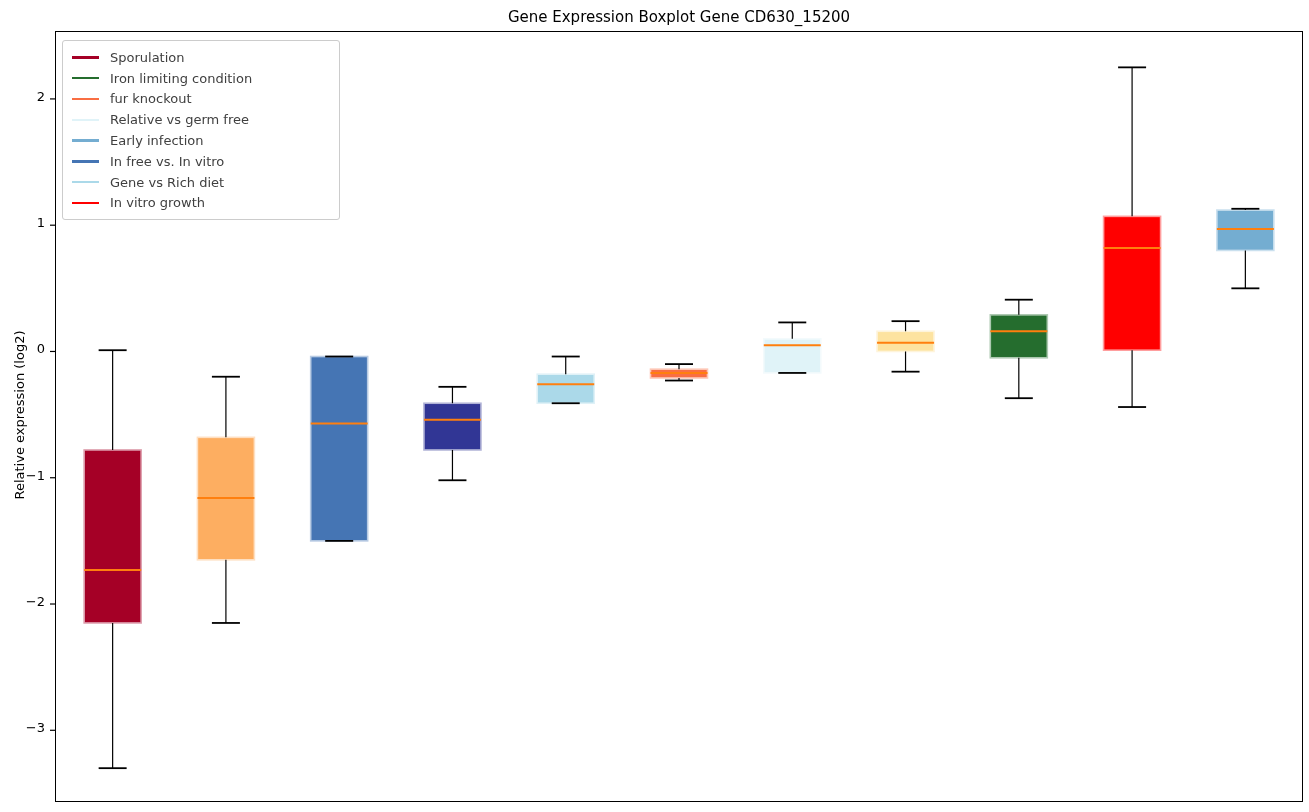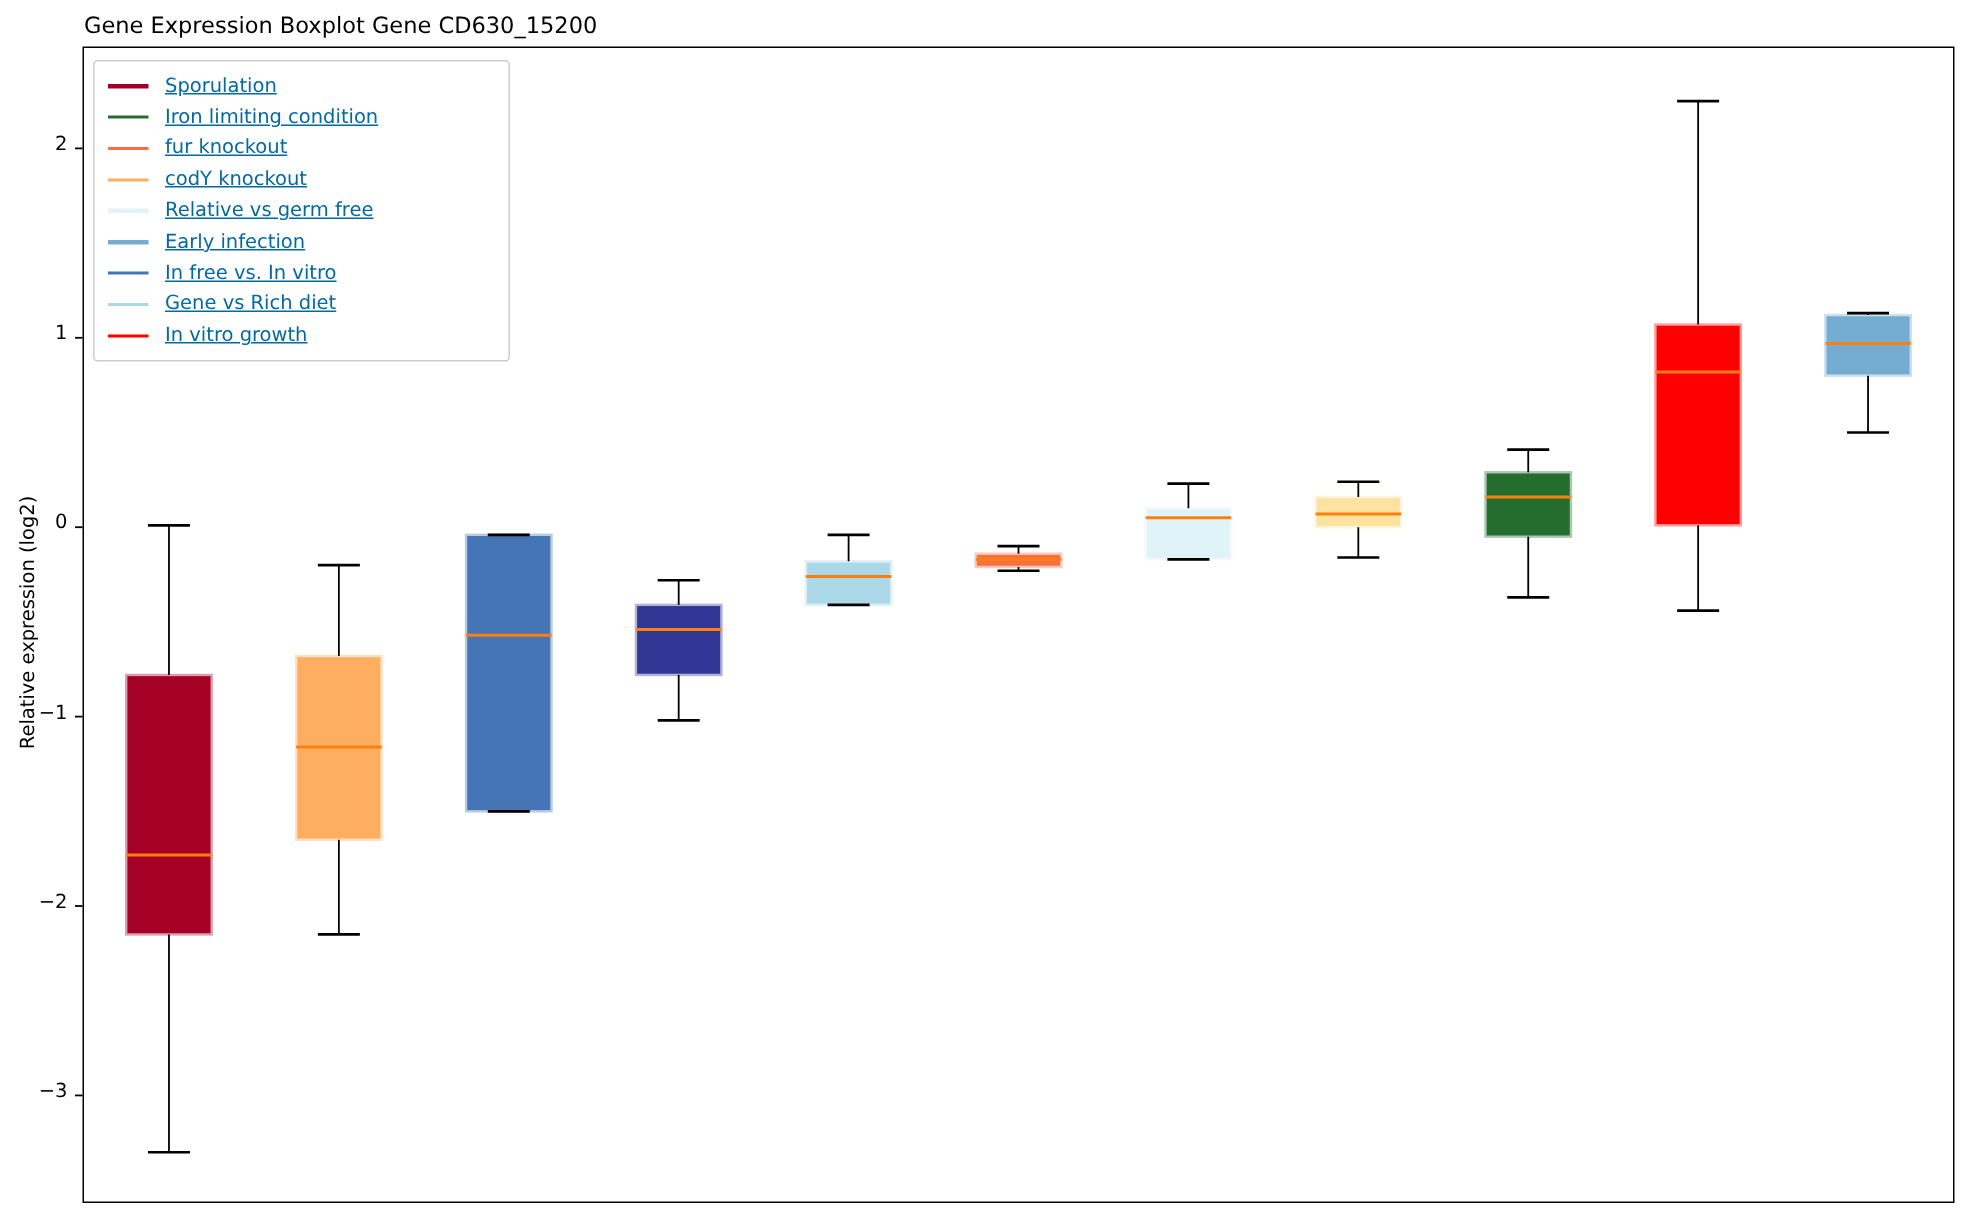--- a/index.html
+++ b/index.html
@@ -1,21 +1,21 @@
 <!DOCTYPE html>
 <html><head>
 <meta charset="utf-8">
 <style>
   html,body{margin:0;padding:0;background:#fff;}
   .figure{
     position:relative;width:1309px;height:812px;background:#ffffff;
     font-family:"DejaVu Sans","Liberation Sans",sans-serif;overflow:hidden;
   }
   .chart-title{
-    position:absolute;left:56px;top:8px;width:1246px;text-align:left;
+    position:absolute;left:56px;top:8px;width:1246px;text-align:center;
     font-size:15px;color:#000;
   }
   .y-axis-label{
     position:absolute;left:19px;top:415px;transform:translate(-50%,-50%) rotate(-90deg);
     white-space:nowrap;font-size:13px;color:#000;
   }
   .axes{
     position:absolute;left:55px;top:31px;width:1246px;height:769px;
     border:1px solid #000;box-sizing:content-box;background:#fff;
   }
@@ -23,21 +23,21 @@
   .ytick-label{
     position:absolute;font-size:13px;color:#000;text-align:right;width:36px;
   }
   .legend{
     position:absolute;left:62px;top:40px;width:278px;box-sizing:border-box;
     background:rgba(255,255,255,0.85);border:1px solid #cccccc;border-radius:3px;
     padding:6px 9px;z-index:5;
   }
   .legend-item{display:flex;align-items:center;height:20.8px;}
   .legend-swatch{width:27px;height:2.5px;flex:0 0 27px;margin-right:11px;}
-  .legend-label{font-size:13px;color:#0369a1;white-space:nowrap;text-decoration:underline;}
+  .legend-label{font-size:13px;color:#404040;white-space:nowrap;}
 </style>
 </head>
 <body>
 
 <div class="figure">
   <div class="chart-title">Gene Expression Boxplot Gene CD630_15200</div>
   <div class="y-axis-label">Relative expression (log2)</div>
   <div class="axes">
     <svg id="plot-svg" width="1246" height="769" viewBox="0 0 1246 769">
         <line x1="-1" x2="-6" y1="66.9244663382594" y2="66.9244663382594" stroke="#000" stroke-width="1.2"></line>
@@ -151,24 +151,20 @@
       </div>
       <div class="legend-item">
         <div class="legend-swatch" style="background: rgb(37, 109, 46);"></div>
         <span class="legend-label">Iron limiting condition</span>
       </div>
       <div class="legend-item">
         <div class="legend-swatch" style="background: rgb(249, 110, 67);"></div>
         <span class="legend-label">fur knockout</span>
       </div>
       <div class="legend-item">
-        <div class="legend-swatch" style="background: rgb(253, 174, 97);"></div>
-        <span class="legend-label">codY knockout</span>
-      </div>
-      <div class="legend-item">
         <div class="legend-swatch" style="background: rgb(224, 243, 248);"></div>
         <span class="legend-label">Relative vs germ free</span>
       </div>
       <div class="legend-item">
         <div class="legend-swatch" style="background: rgb(116, 173, 209);"></div>
         <span class="legend-label">Early infection</span>
       </div>
       <div class="legend-item">
         <div class="legend-swatch" style="background: rgb(69, 117, 180);"></div>
         <span class="legend-label">In free vs. In vitro</span>

